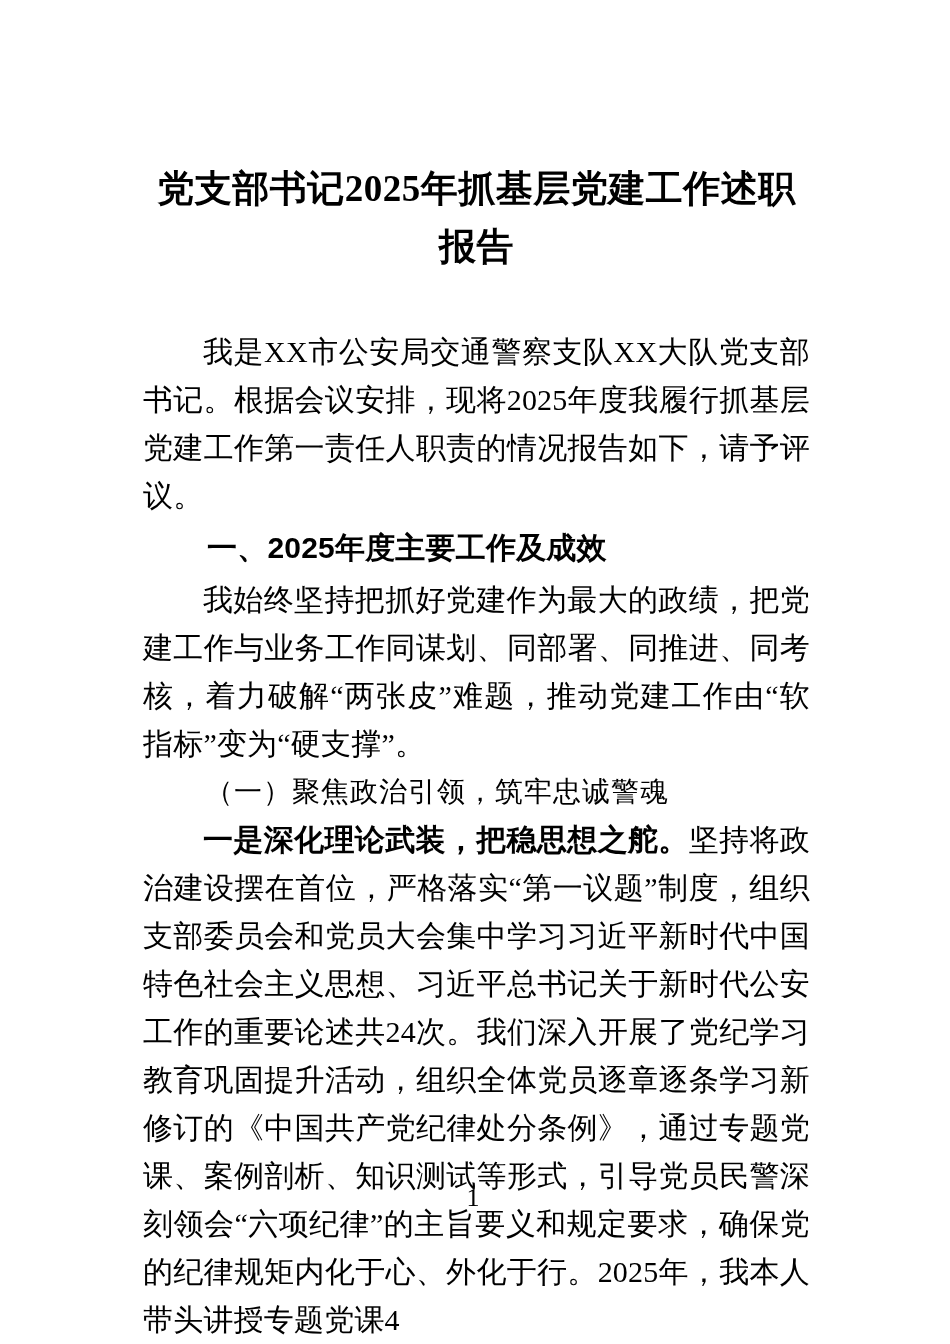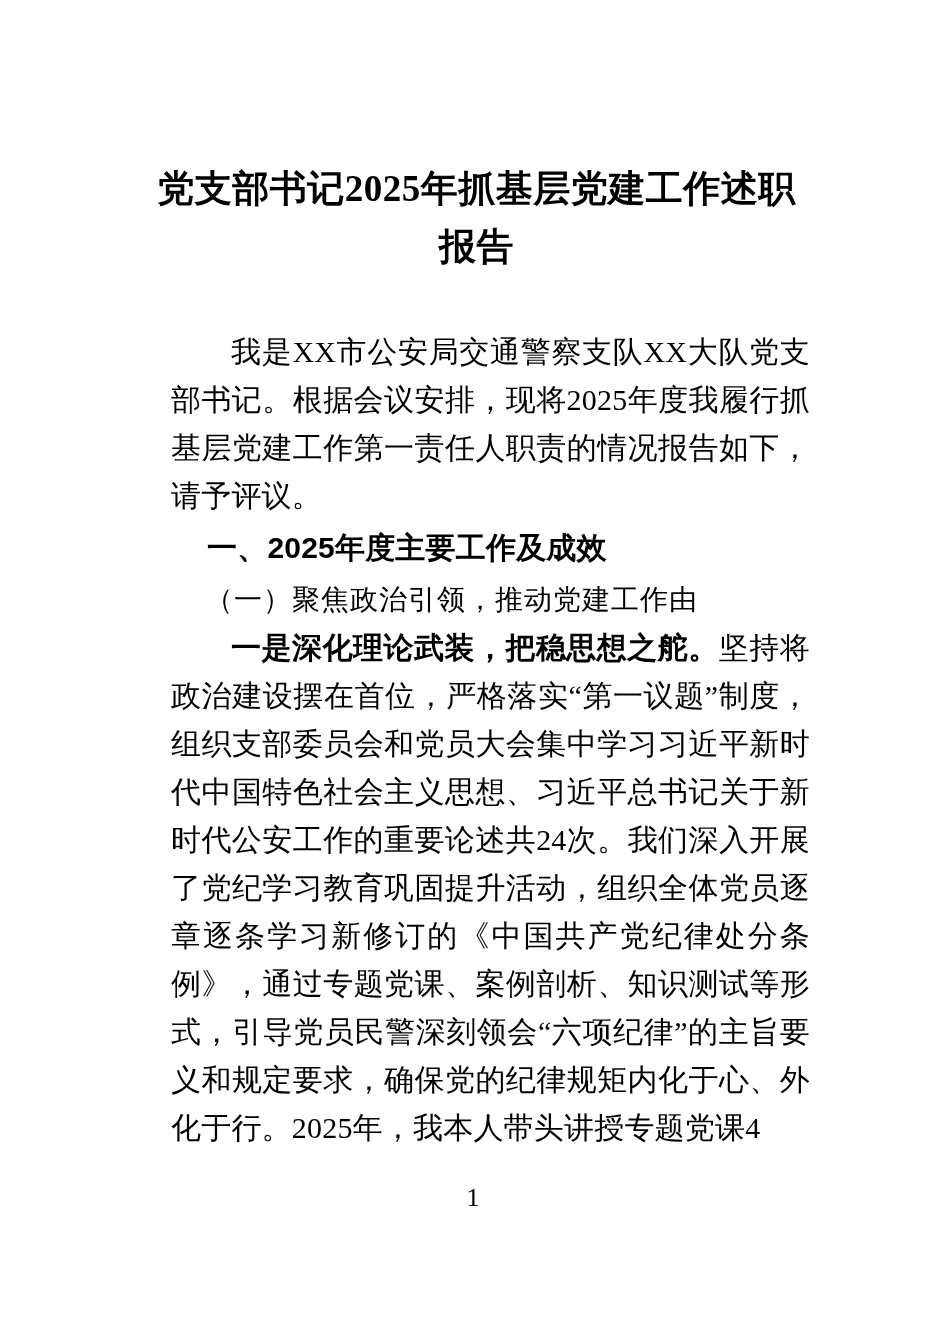--- a/index.html
+++ b/index.html
@@ -49,21 +49,20 @@
     font-size: 30px;
     line-height: 48px;
     text-align: justify;
     text-justify: inter-ideograph;
     margin: 0;
     letter-spacing: 0.2px;
   }
 
   .para.indent {
     text-indent: 60px;
-    margin-left: 28px;
   }
   .para.noindent {
     text-indent: 0;
   }
 
   
   .h1-heading {
     font-family: "Liberation Sans", "DejaVu Sans", sans-serif;
     font-weight: bold;
     font-size: 30px;
@@ -108,22 +107,23 @@
 
   <div class="content">
 
     <h1 class="doc-title">党支部书记2025年抓基层党建工作述职报告</h1>
 
 
     <p class="para indent">我是XX市公安局交通警察支队XX大队党支部书记。根据会议安排，现将2025年度我履行抓基层党建工作第一责任人职责的情况报告如下，请予评议。</p>
 
     <p class="h1-heading">一、2025年度主要工作及成效</p>
 
+    <p class="para indent">我始终坚持把抓好党建作为最大的政绩，把党建工作与业务工作同谋划、同部署、同推进、同考核，着力破解“两张皮”难题，推动党建工作由“软指标”变为“硬支撑”。</p>
 
-    <p class="h2-heading">（一）聚焦政治引领，推动党建工作由</p>
+    <p class="h2-heading">（一）聚焦政治引领，筑牢忠诚警魂</p>
 
     <p class="para indent"><span class="lead-bold">一是深化理论武装，把稳思想之舵。</span><span>坚持将政治建设摆在首位，严格落实“第一议题”制度，组织支部委员会和党员大会集中学习习近平新时代中国特色社会主义思想、习近平总书记关于新时代公安工作的重要论述共24次。我们深入开展了党纪学习教育巩固提升活动，组织全体党员逐章逐条学习新修订的《中国共产党纪律处分条例》，通过专题党课、案例剖析、知识测试等形式，引导党员民警深刻领会“六项纪律”的主旨要义和规定要求，确保党的纪律规矩内化于心、外化于行。2025年，我本人带头讲授专题党课4</span></p>
 
   </div>
 
   <div class="page-number">1</div>
 
 </div>
 
 </body></html>

